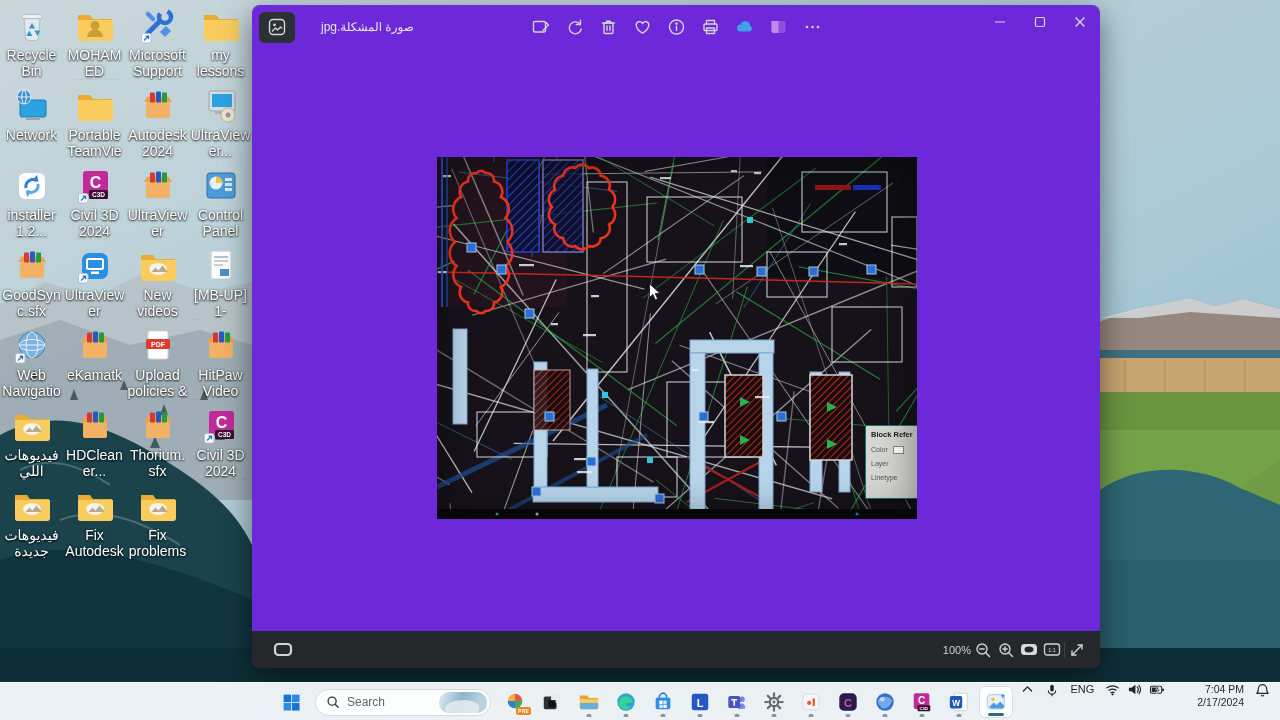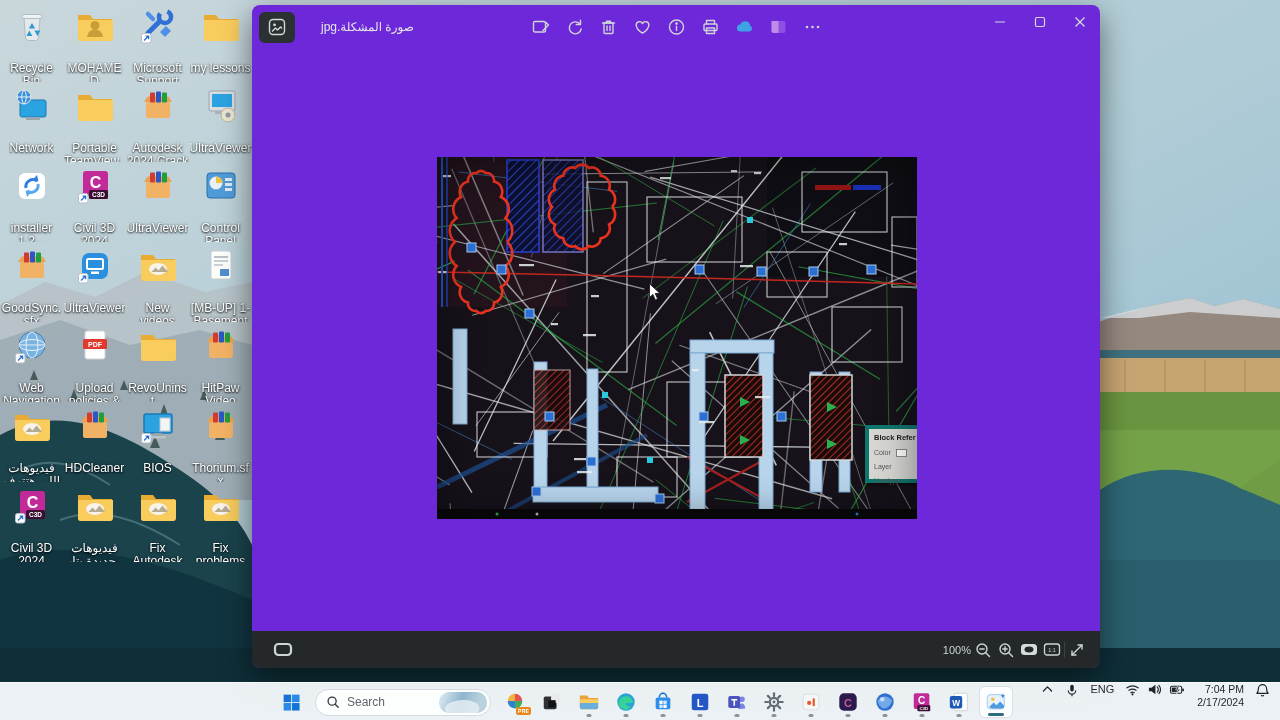--- a/index.html
+++ b/index.html
@@ -5,42 +5,42 @@
   html,body{margin:0;padding:0;width:1280px;height:720px;overflow:hidden;
     font-family:"Liberation Sans",sans-serif;-webkit-font-smoothing:antialiased;}
   #stage{position:relative;width:1280px;height:720px;background:#9ec4d4;overflow:hidden;}
   #wallpaper{position:absolute;left:0;top:0;z-index:0;}
   
   #icon-grid{position:absolute;left:0;top:2px;z-index:1;display:grid;
     grid-template-columns:repeat(4,63px);grid-auto-rows:80px;}
   .dicon{display:flex;flex-direction:column;align-items:center;padding-top:4px;cursor:default;}
   .dicon-art{width:40px;height:40px;position:relative;flex:0 0 auto;}
   .dicon-art svg{position:absolute;left:0;top:0;}
-  .dicon-label{margin-top:16px;font-size:12px;line-height:1.12;color:#fff;text-align:center;
+  .dicon-label{margin-top:2px;font-size:14px;line-height:1.12;color:#fff;text-align:center;
     text-shadow:0 1px 2px rgba(0,0,0,.85),0 0 3px rgba(0,0,0,.5);max-width:62px;max-height:32px;overflow:hidden;word-wrap:break-word;}
   
   #photos-window{position:absolute;left:252px;top:5px;width:848px;height:663px;z-index:2;
     background:#6d28d9;border-radius:8px;box-shadow:0 10px 30px rgba(0,0,0,.5);overflow:hidden;}
   #titlebar{position:absolute;left:0;top:0;width:100%;height:44px;display:flex;align-items:center;}
   #back-tile{margin-left:7px;width:36px;height:31px;border-radius:6px;background:#2b3032;
     display:flex;align-items:center;justify-content:center;}
   #win-title{margin-left:26px;font-size:12px;color:#e4e7e9;}
   #tb-center{position:absolute;left:50%;top:0;height:44px;transform:translateX(-50%);
     display:flex;align-items:center;gap:5px;}
   .tbtn{width:29px;height:29px;border-radius:6px;display:flex;align-items:center;justify-content:center;}
   .tbtn svg{stroke:#d0d4d6;fill:none;stroke-width:1.4;stroke-linecap:round;stroke-linejoin:round;}
   #win-controls{position:absolute;right:0;top:0;height:34px;display:flex;}
   .wctl{width:40px;height:34px;display:flex;align-items:center;justify-content:center;}
   .wctl svg{stroke:#d6dadc;fill:none;stroke-width:1.2;}
   
   #photo{position:absolute;left:185px;top:152px;width:480px;height:362px;background:#141016;overflow:hidden;}
   #cad-svg{filter:blur(.35px) saturate(1.05);}
   #photo::after{content:"";position:absolute;inset:0;box-shadow:inset 0 0 40px rgba(0,0,0,.45);pointer-events:none;}
-  #cad-tooltip{position:absolute;left:428px;top:268px;width:58px;height:58px;background:#d6d6d2;
-    border:4px solid #0f766e;box-shadow:1px 2px 4px rgba(0,0,0,.5);padding:4px 0 0 5px;box-sizing:border-box;}
+  #cad-tooltip{position:absolute;left:428px;top:268px;width:58px;height:74px;background:#d6d6d2;
+    border:1px solid #0f766e;box-shadow:1px 2px 4px rgba(0,0,0,.5);padding:4px 0 0 5px;box-sizing:border-box;}
   #cad-tooltip .tt-title{font-size:7.5px;font-weight:bold;color:#222;white-space:nowrap;overflow:hidden;}
   .tt-row{display:flex;align-items:center;margin-top:6.5px;font-size:7px;color:#555;white-space:nowrap;}
   .tt-swatch{display:inline-block;width:9px;height:6px;background:#fff;border:1px solid #888;margin-left:5px;}
   #cursor{position:absolute;left:396px;top:278px;z-index:5;pointer-events:none;}
   
   #statusbar{position:absolute;left:0;bottom:0;width:100%;height:37px;background:#24282a;
     display:flex;align-items:center;}
   #film-btn{margin-left:14px;width:34px;height:26px;border-radius:6px;display:flex;align-items:center;justify-content:center;}
   #status-right{position:absolute;right:12px;display:flex;align-items:center;gap:1px;}
   #zoom-level{font-size:11px;color:#cdd2d4;}
@@ -59,21 +59,21 @@
   #search-pill{width:176px;height:27px;border-radius:14px;background:#fdfefe;border:1px solid #d4dade;
     display:flex;align-items:center;margin:0 4px;position:relative;box-sizing:border-box;}
   #search-pill .s-label{font-size:12px;color:#5c666c;margin-left:7px;}
   #search-img{position:absolute;right:3px;top:2px;width:48px;height:21px;border-radius:10px;
     background:linear-gradient(110deg,#cfe2ec 10%,#8fb4cc 45%,#b9d2de 80%);overflow:hidden;}
   #search-img::after{content:"";position:absolute;left:6px;top:8px;width:34px;height:16px;
     background:#e8f0f4;transform:rotate(-8deg);border-radius:40% 60% 30% 50%;opacity:.8;}
   #tray{position:absolute;right:0;top:0;height:38px;display:flex;align-items:flex-start;gap:11px;padding-right:10px;}
   .tray-ic{display:flex;align-items:center;justify-content:center;}
   #tray-lang{font-size:11px;color:#1d2327;}
-  #tray-clock{text-align:right;font-size:10.5px;color:#1d2327;line-height:1.2;}
+  #tray-clock{text-align:right;font-size:10.5px;color:#1d2327;line-height:1.2;margin-left:20px;}
   .badge{position:absolute;background:#e8871e;color:#fff;font-size:5px;font-weight:bold;
     padding:1px 2px;border-radius:2px;bottom:3px;right:1px;letter-spacing:.2px;}
 </style>
 </head>
 <body>
 
 <div id="stage">
 
   <svg id="wallpaper" width="1280" height="682" viewBox="0 0 1280 682">
     <defs>
@@ -319,83 +319,73 @@
             <ellipse cx="20" cy="19" rx="13" ry="5.5" fill="none" stroke="#e8f2f8"></ellipse>
             <rect x="3.5" y="27.5" width="9.5" height="9.5" rx="2" fill="#fff" stroke="#b5bec4"></rect>
             <path d="M6 34.5l4.2-4.2M10.6 33.2v-3H7.6" stroke="#2b6fd0" stroke-width="1.3" fill="none"></path>
           </svg>
         </div>
         <div class="dicon-label">Web Navigation</div>
       </div>
       <div class="dicon">
         <div class="dicon-art">
           <svg width="40" height="40" viewBox="0 0 40 40">
-            <rect x="10" y="5" width="20" height="28" rx="2" fill="#fff" stroke="#d0d4d8"></rect>
-            <rect x="8" y="13" width="24" height="10" rx="1.5" fill="#e03a2f"></rect>
-            <text x="20" y="20.5" text-anchor="middle" font-size="7" font-weight="bold" fill="#fff" font-family="Liberation Sans,sans-serif">PDF</text>
-          </svg>
-        </div>
-        <div class="dicon-label">Upload policies &amp; s...</div>
-      </div>
-      <div class="dicon">
-        <div class="dicon-art">
-          <svg width="40" height="40" viewBox="0 0 40 40">
-            <path d="M3 9h12l3 4h19v19a3 3 0 0 1-3 3H6a3 3 0 0 1-3-3z" fill="#e8ab33"></path>
-            <path d="M3 14h35v18a3 3 0 0 1-3 3H6a3 3 0 0 1-3-3z" fill="#f8cd5e"></path>
-          </svg>
-        </div>
-        <div class="dicon-label">RevoUninst...</div>
-      </div>
-      <div class="dicon">
-        <div class="dicon-art">
-          <svg width="40" height="40" viewBox="0 0 40 40">
             <rect x="8" y="16" width="24" height="16" rx="2" fill="#f2b266"></rect>
             <path d="M6 16h28l-3.5-5.5H9.5z" fill="#e9a254"></path>
             <rect x="12" y="6.5" width="5" height="10" rx="1" fill="#d23b2f"></rect>
             <rect x="18" y="5.5" width="5" height="11" rx="1" fill="#2b56c4"></rect>
             <rect x="24" y="6.5" width="5" height="10" rx="1" fill="#1f9e3e"></rect>
           </svg>
         </div>
-        <div class="dicon-label">HitPaw Video Converter</div>
-      </div>
-      <div class="dicon">
-        <div class="dicon-art">
-          <svg width="40" height="40" viewBox="0 0 40 40">
-            <path d="M3 9h12l3 4h19v19a3 3 0 0 1-3 3H6a3 3 0 0 1-3-3z" fill="#e8ab33"></path>
-            <path d="M3 14h35v18a3 3 0 0 1-3 3H6a3 3 0 0 1-3-3z" fill="#f8cd5e"></path>
-            <ellipse cx="20" cy="23" rx="9" ry="6" fill="#f7f3ea"></ellipse>
-            <path d="M13.5 26l4-4.5 3 3 4-5 5.5 6.5z" fill="#b5ab92"></path>
-          </svg>
-        </div>
-        <div class="dicon-label">فيديوهات اللي هتترف</div>
+        <div class="dicon-label">eKamatk</div>
+      </div>
+      <div class="dicon">
+        <div class="dicon-art">
+          <svg width="40" height="40" viewBox="0 0 40 40">
+            <rect x="10" y="5" width="20" height="28" rx="2" fill="#fff" stroke="#d0d4d8"></rect>
+            <rect x="8" y="13" width="24" height="10" rx="1.5" fill="#e03a2f"></rect>
+            <text x="20" y="20.5" text-anchor="middle" font-size="7" font-weight="bold" fill="#fff" font-family="Liberation Sans,sans-serif">PDF</text>
+          </svg>
+        </div>
+        <div class="dicon-label">Upload policies &amp; s...</div>
       </div>
       <div class="dicon">
         <div class="dicon-art">
           <svg width="40" height="40" viewBox="0 0 40 40">
             <rect x="8" y="16" width="24" height="16" rx="2" fill="#f2b266"></rect>
             <path d="M6 16h28l-3.5-5.5H9.5z" fill="#e9a254"></path>
             <rect x="12" y="6.5" width="5" height="10" rx="1" fill="#d23b2f"></rect>
             <rect x="18" y="5.5" width="5" height="11" rx="1" fill="#2b56c4"></rect>
             <rect x="24" y="6.5" width="5" height="10" rx="1" fill="#1f9e3e"></rect>
           </svg>
         </div>
+        <div class="dicon-label">HitPaw Video Converter</div>
+      </div>
+      <div class="dicon">
+        <div class="dicon-art">
+          <svg width="40" height="40" viewBox="0 0 40 40">
+            <path d="M3 9h12l3 4h19v19a3 3 0 0 1-3 3H6a3 3 0 0 1-3-3z" fill="#e8ab33"></path>
+            <path d="M3 14h35v18a3 3 0 0 1-3 3H6a3 3 0 0 1-3-3z" fill="#f8cd5e"></path>
+            <ellipse cx="20" cy="23" rx="9" ry="6" fill="#f7f3ea"></ellipse>
+            <path d="M13.5 26l4-4.5 3 3 4-5 5.5 6.5z" fill="#b5ab92"></path>
+          </svg>
+        </div>
+        <div class="dicon-label">فيديوهات اللي هتترف</div>
+      </div>
+      <div class="dicon">
+        <div class="dicon-art">
+          <svg width="40" height="40" viewBox="0 0 40 40">
+            <rect x="8" y="16" width="24" height="16" rx="2" fill="#f2b266"></rect>
+            <path d="M6 16h28l-3.5-5.5H9.5z" fill="#e9a254"></path>
+            <rect x="12" y="6.5" width="5" height="10" rx="1" fill="#d23b2f"></rect>
+            <rect x="18" y="5.5" width="5" height="11" rx="1" fill="#2b56c4"></rect>
+            <rect x="24" y="6.5" width="5" height="10" rx="1" fill="#1f9e3e"></rect>
+          </svg>
+        </div>
         <div class="dicon-label">HDCleaner...</div>
-      </div>
-      <div class="dicon">
-        <div class="dicon-art">
-          <svg width="40" height="40" viewBox="0 0 40 40">
-            <rect x="6" y="8" width="28" height="19" rx="2" fill="#2ba3e0" stroke="#1b79b8" stroke-width="1.5"></rect>
-            <rect x="22" y="12" width="10" height="13" fill="#f2f4f6" stroke="#c0c6cc"></rect>
-            <rect x="16" y="27" width="8" height="3" fill="#9aa6ad"></rect>
-            <rect x="12" y="30" width="16" height="2.5" rx="1" fill="#b9c2c8"></rect>
-            <rect x="3.5" y="27.5" width="9.5" height="9.5" rx="2" fill="#fff" stroke="#b5bec4"></rect>
-            <path d="M6 34.5l4.2-4.2M10.6 33.2v-3H7.6" stroke="#2b6fd0" stroke-width="1.3" fill="none"></path>
-          </svg>
-        </div>
-        <div class="dicon-label">BIOS</div>
       </div>
       <div class="dicon">
         <div class="dicon-art">
           <svg width="40" height="40" viewBox="0 0 40 40">
             <rect x="8" y="16" width="24" height="16" rx="2" fill="#f2b266"></rect>
             <path d="M6 16h28l-3.5-5.5H9.5z" fill="#e9a254"></path>
             <rect x="12" y="6.5" width="5" height="10" rx="1" fill="#d23b2f"></rect>
             <rect x="18" y="5.5" width="5" height="11" rx="1" fill="#2b56c4"></rect>
             <rect x="24" y="6.5" width="5" height="10" rx="1" fill="#1f9e3e"></rect>
           </svg>

